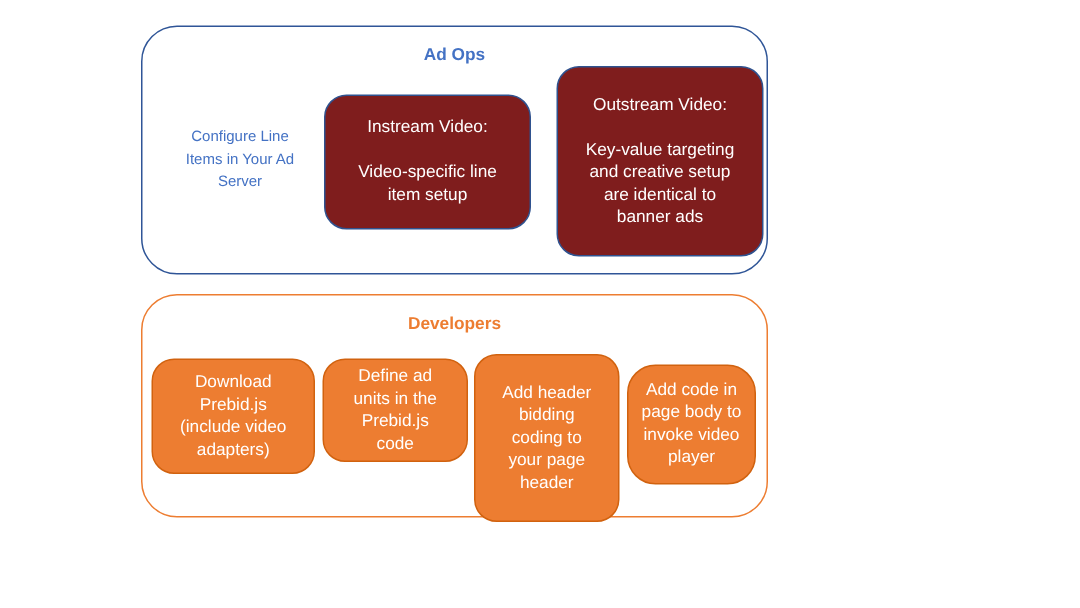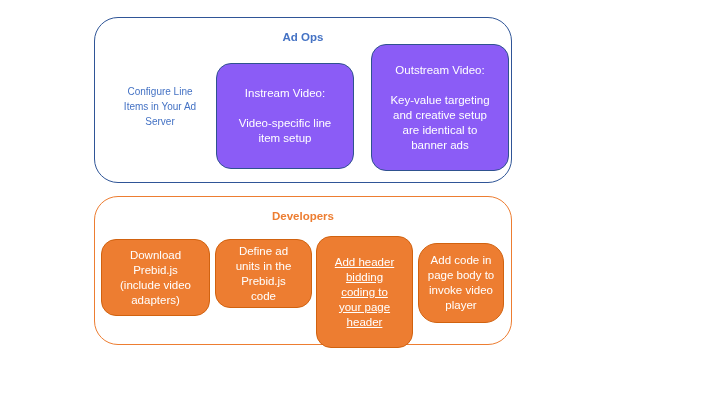--- a/index.html
+++ b/index.html
@@ -23,29 +23,29 @@
     position:absolute; left:8px; top:66px; width:114px;
     text-align:center; color:#4472C4; font-size:10px; line-height:15px;
     white-space:pre-line;
   }
   .box {
     position:absolute; box-sizing:border-box;
     display:flex; align-items:center; justify-content:center;
     text-align:center; color:#ffffff; font-size:11.5px; line-height:15px;
     white-space:pre-line; border-radius:15px;
   }
-  .box.blue   { background:#8b5cf6; border:1.3px solid #2F528F; }
+  .box.blue   { background:#7f1d1d; border:1.3px solid #2F528F; }
   .box.orange { background:#ED7D31; border:1.3px solid #D1620F; }
   
-  #box-instream  { left:121px; top:45px; width:138px; height:106px;  }
+  #box-instream  { left:121px; top:45px; width:138px; height:90px;  }
   #box-outstream { left:276px; top:26px; width:138px; height:127px; }
   
   #box-dev-1 { left:6px;   top:42px; width:109px; height:77px; }
   #box-dev-2 { left:120px; top:42px; width:97px;  height:69px; }
-  #box-dev-3 { left:221px; top:39px; width:97px;  height:112px;text-decoration:underline; }
+  #box-dev-3 { left:221px; top:39px; width:97px;  height:112px; }
   #box-dev-4 { left:323px; top:46px; width:86px;  height:80px;border-radius:19px; }
 </style>
 </head>
 <body>
 
 <div class="group" id="group-adops">
   <div class="group-title">Ad Ops</div>
   <div class="note">Configure Line
 Items in Your Ad
 Server</div>

